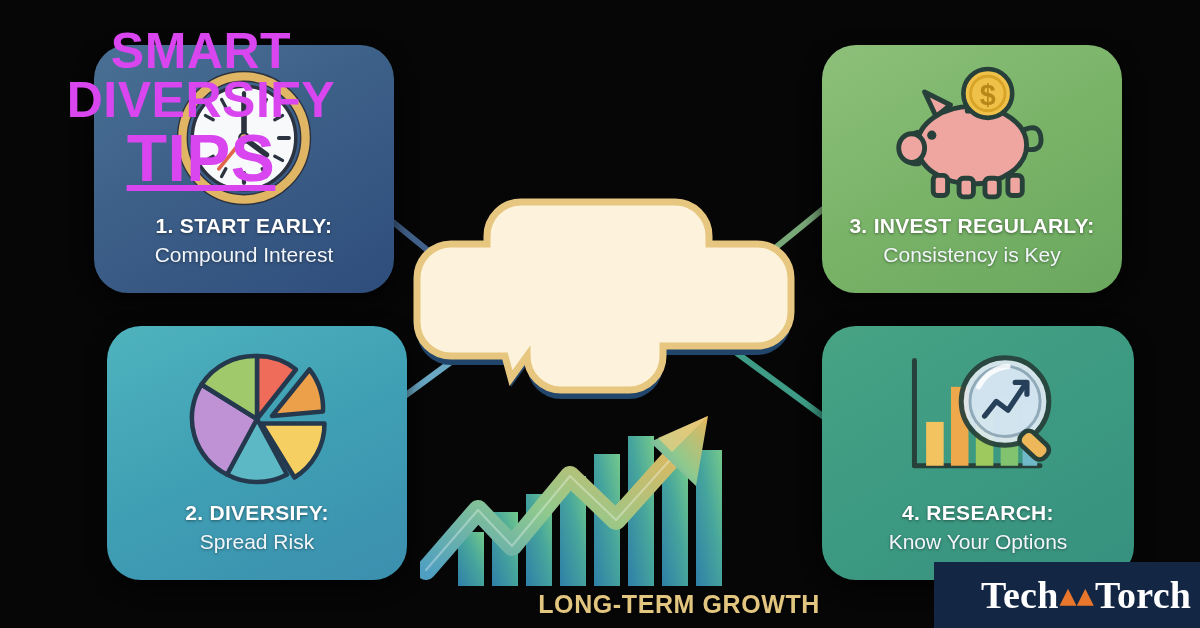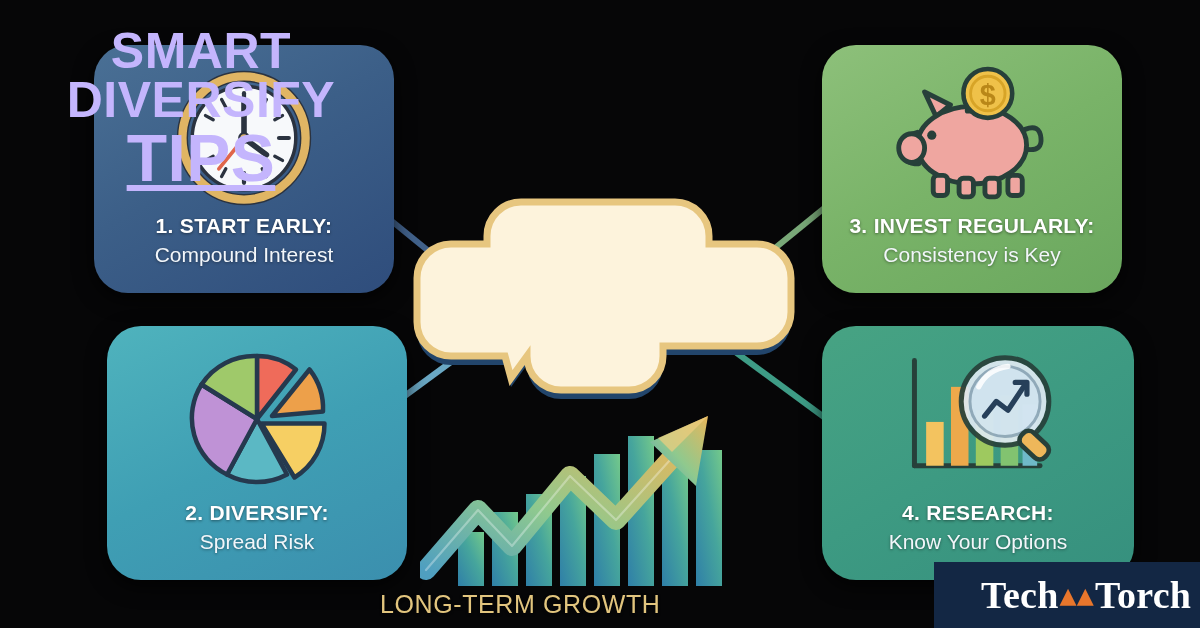--- a/index.html
+++ b/index.html
@@ -50,33 +50,33 @@
   #card4{left:822px;top:326px;width:312px;height:254px;
     background:linear-gradient(150deg,#47a383 0%,#3d9a82 50%,#36907e 100%);}
 
   
   #badge{
     position:absolute;left:399px;top:186px;width:402px;height:218px;
   }
   #badge-text{
     position:absolute;left:0;top:0;width:402px;height:218px;
     display:flex;flex-direction:column;justify-content:center;
-    color:#c4b5fd;font-weight:bold;text-align:center;
+    color:#d946ef;font-weight:bold;text-align:center;
     letter-spacing:.5px;line-height:.99;
     font-size:50px;pointer-events:none;
   }
   #badge-text .l1{font-size:50px;}
   #badge-text .l2{font-size:50px;}
   #badge-text .l3{font-size:66px;text-decoration:underline;}
 
   
   #growth{position:absolute;left:420px;top:400px;width:360px;height:190px;}
   #growth-label{
-    position:absolute;left:380px;top:590px;width:440px;text-align:left;
-    color:#e2c57e;font-weight:normal;font-size:25px;letter-spacing:.6px;
+    position:absolute;left:380px;top:590px;width:440px;text-align:right;
+    color:#e2c57e;font-weight:bold;font-size:25px;letter-spacing:.6px;
     text-shadow:0 1px 3px rgba(0,0,0,.6);
   }
 
   
   #logo{
     position:absolute;left:934px;top:562px;width:304px;height:66px;
     background:#132744;display:flex;align-items:center;justify-content:center;
   }
   #logo-text{
     font-family:"Liberation Serif","DejaVu Serif",serif;

